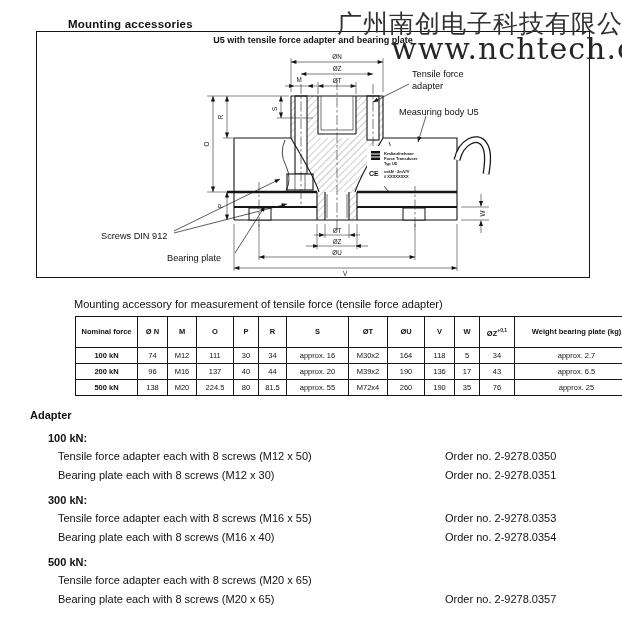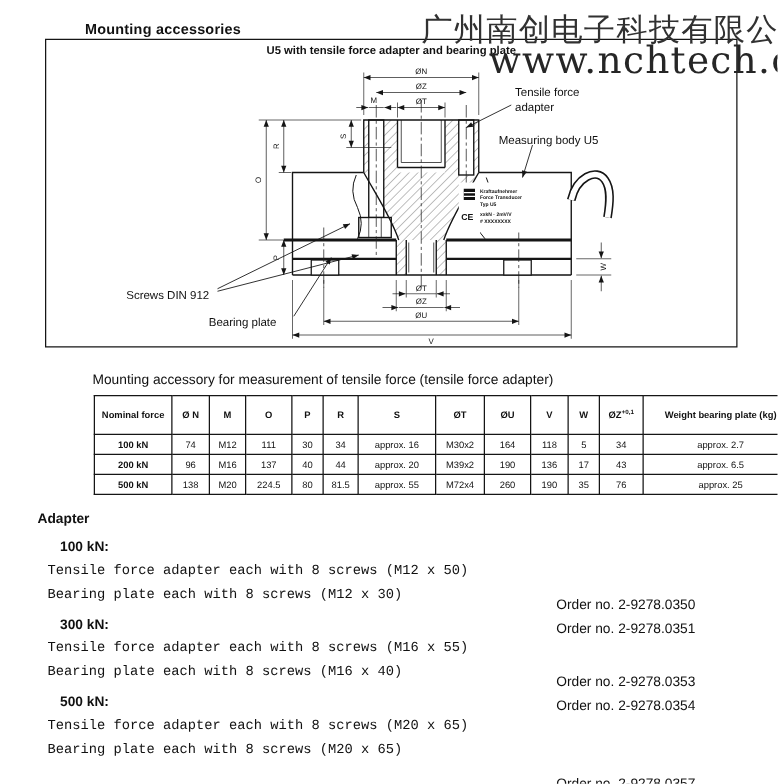--- a/index.html
+++ b/index.html
@@ -18,22 +18,22 @@
   .spec-table th,.spec-table td{border:1px solid #151515;text-align:center;vertical-align:middle;
       font-size:7.5px;padding:0;overflow:hidden;}
   .spec-table thead th{height:30px;font-weight:bold;line-height:1.25;}
   .spec-table tbody td{height:15px;}
   .spec-table tbody td:first-child{font-weight:bold;}
   .spec-table sup{font-size:5px;}
   .adapter-section{left:30px;top:409px;width:562px;}
   .adapter-heading{font-size:11px;font-weight:bold;height:14px;}
   .group-label{font-size:11px;font-weight:bold;margin-top:9px;margin-left:18px;height:15px;}
   .adapter-item{position:relative;height:19px;line-height:19px;font-size:11px;}
-  .item-text{margin-left:8px;font-family:Liberation Mono, monospace;}
-  .order-no{position:absolute;left:415px;top:0;margin-top:28px;}
+  .item-text{margin-left:28px;}
+  .order-no{position:absolute;left:415px;top:0;}
   svg text{fill:#111;}
 </style>
 </head>
 <body>
 
 <div class="abs page-heading">Mounting accessories</div>
 <div class="abs watermark-cn">广州南创电子科技有限公司</div>
 <div class="abs watermark-url">www.nchtech.com</div>
 
 <div class="abs drawing-box">

